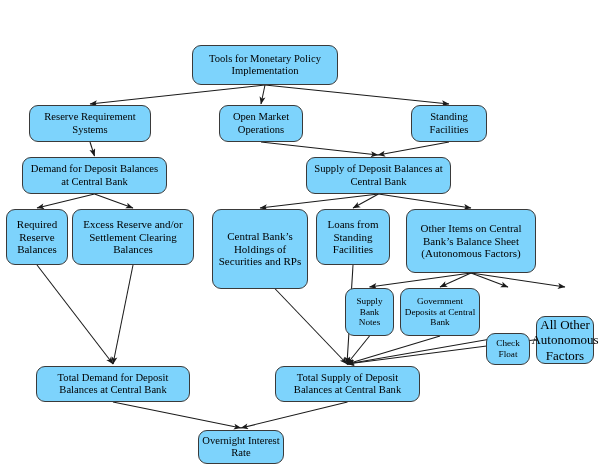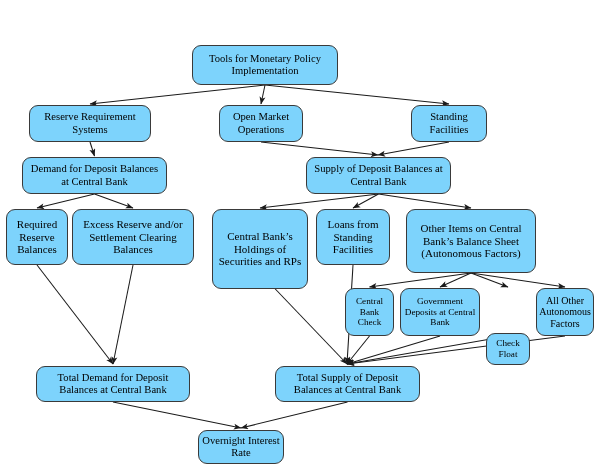--- a/index.html
+++ b/index.html
@@ -48,21 +48,21 @@
     line-height: 1.16;
     z-index: 3;
   }
   .node span {
     display: block;
     padding: 0 3px;
   }
   .f11 { font-size: 10.6px; }
   .f10 { font-size: 11px; }
   .f9  { font-size: 9.2px; }
-  .f85 { font-size: 10px; }
+  .f85 { font-size: 13px; margin-top: 28px; }
 </style>
 </head>
 <body>
 
 <div id="canvas">
 
 
   <svg id="wires" viewBox="0 0 600 468" preserveAspectRatio="none">
     <defs>
       <marker id="ah" markerWidth="9" markerHeight="9" refX="7.6" refY="3.2" orient="auto" markerUnits="userSpaceOnUse">
@@ -126,21 +126,21 @@
       <div class="node f10" style="left: 212px; top: 209px; width: 96px; height: 80px;">
         <span>Central Bank’s Holdings of Securities and RPs</span>
       </div>
       <div class="node f10" style="left: 316px; top: 209px; width: 74px; height: 56px;">
         <span>Loans from Standing Facilities</span>
       </div>
       <div class="node f10" style="left: 406px; top: 209px; width: 130px; height: 64px;">
         <span>Other Items on Central Bank’s Balance Sheet (Autonomous Factors)</span>
       </div>
       <div class="node f9" style="left: 345px; top: 288px; width: 49px; height: 48px;">
-        <span>Central Bank Check</span>
+        <span>Supply Bank Notes</span>
       </div>
       <div class="node f9" style="left: 400px; top: 288px; width: 80px; height: 48px; justify-content: center;">
         <span>Government Deposits at Central Bank</span>
       </div>
       <div class="node f9" style="left: 486px; top: 288px; width: 44px; height: 32px; margin-top: 45px;">
         <span>Check Float</span>
       </div>
       <div class="node f85" style="left: 536px; top: 288px; width: 58px; height: 48px;">
         <span>All Other Autonomous Factors</span>
       </div>

